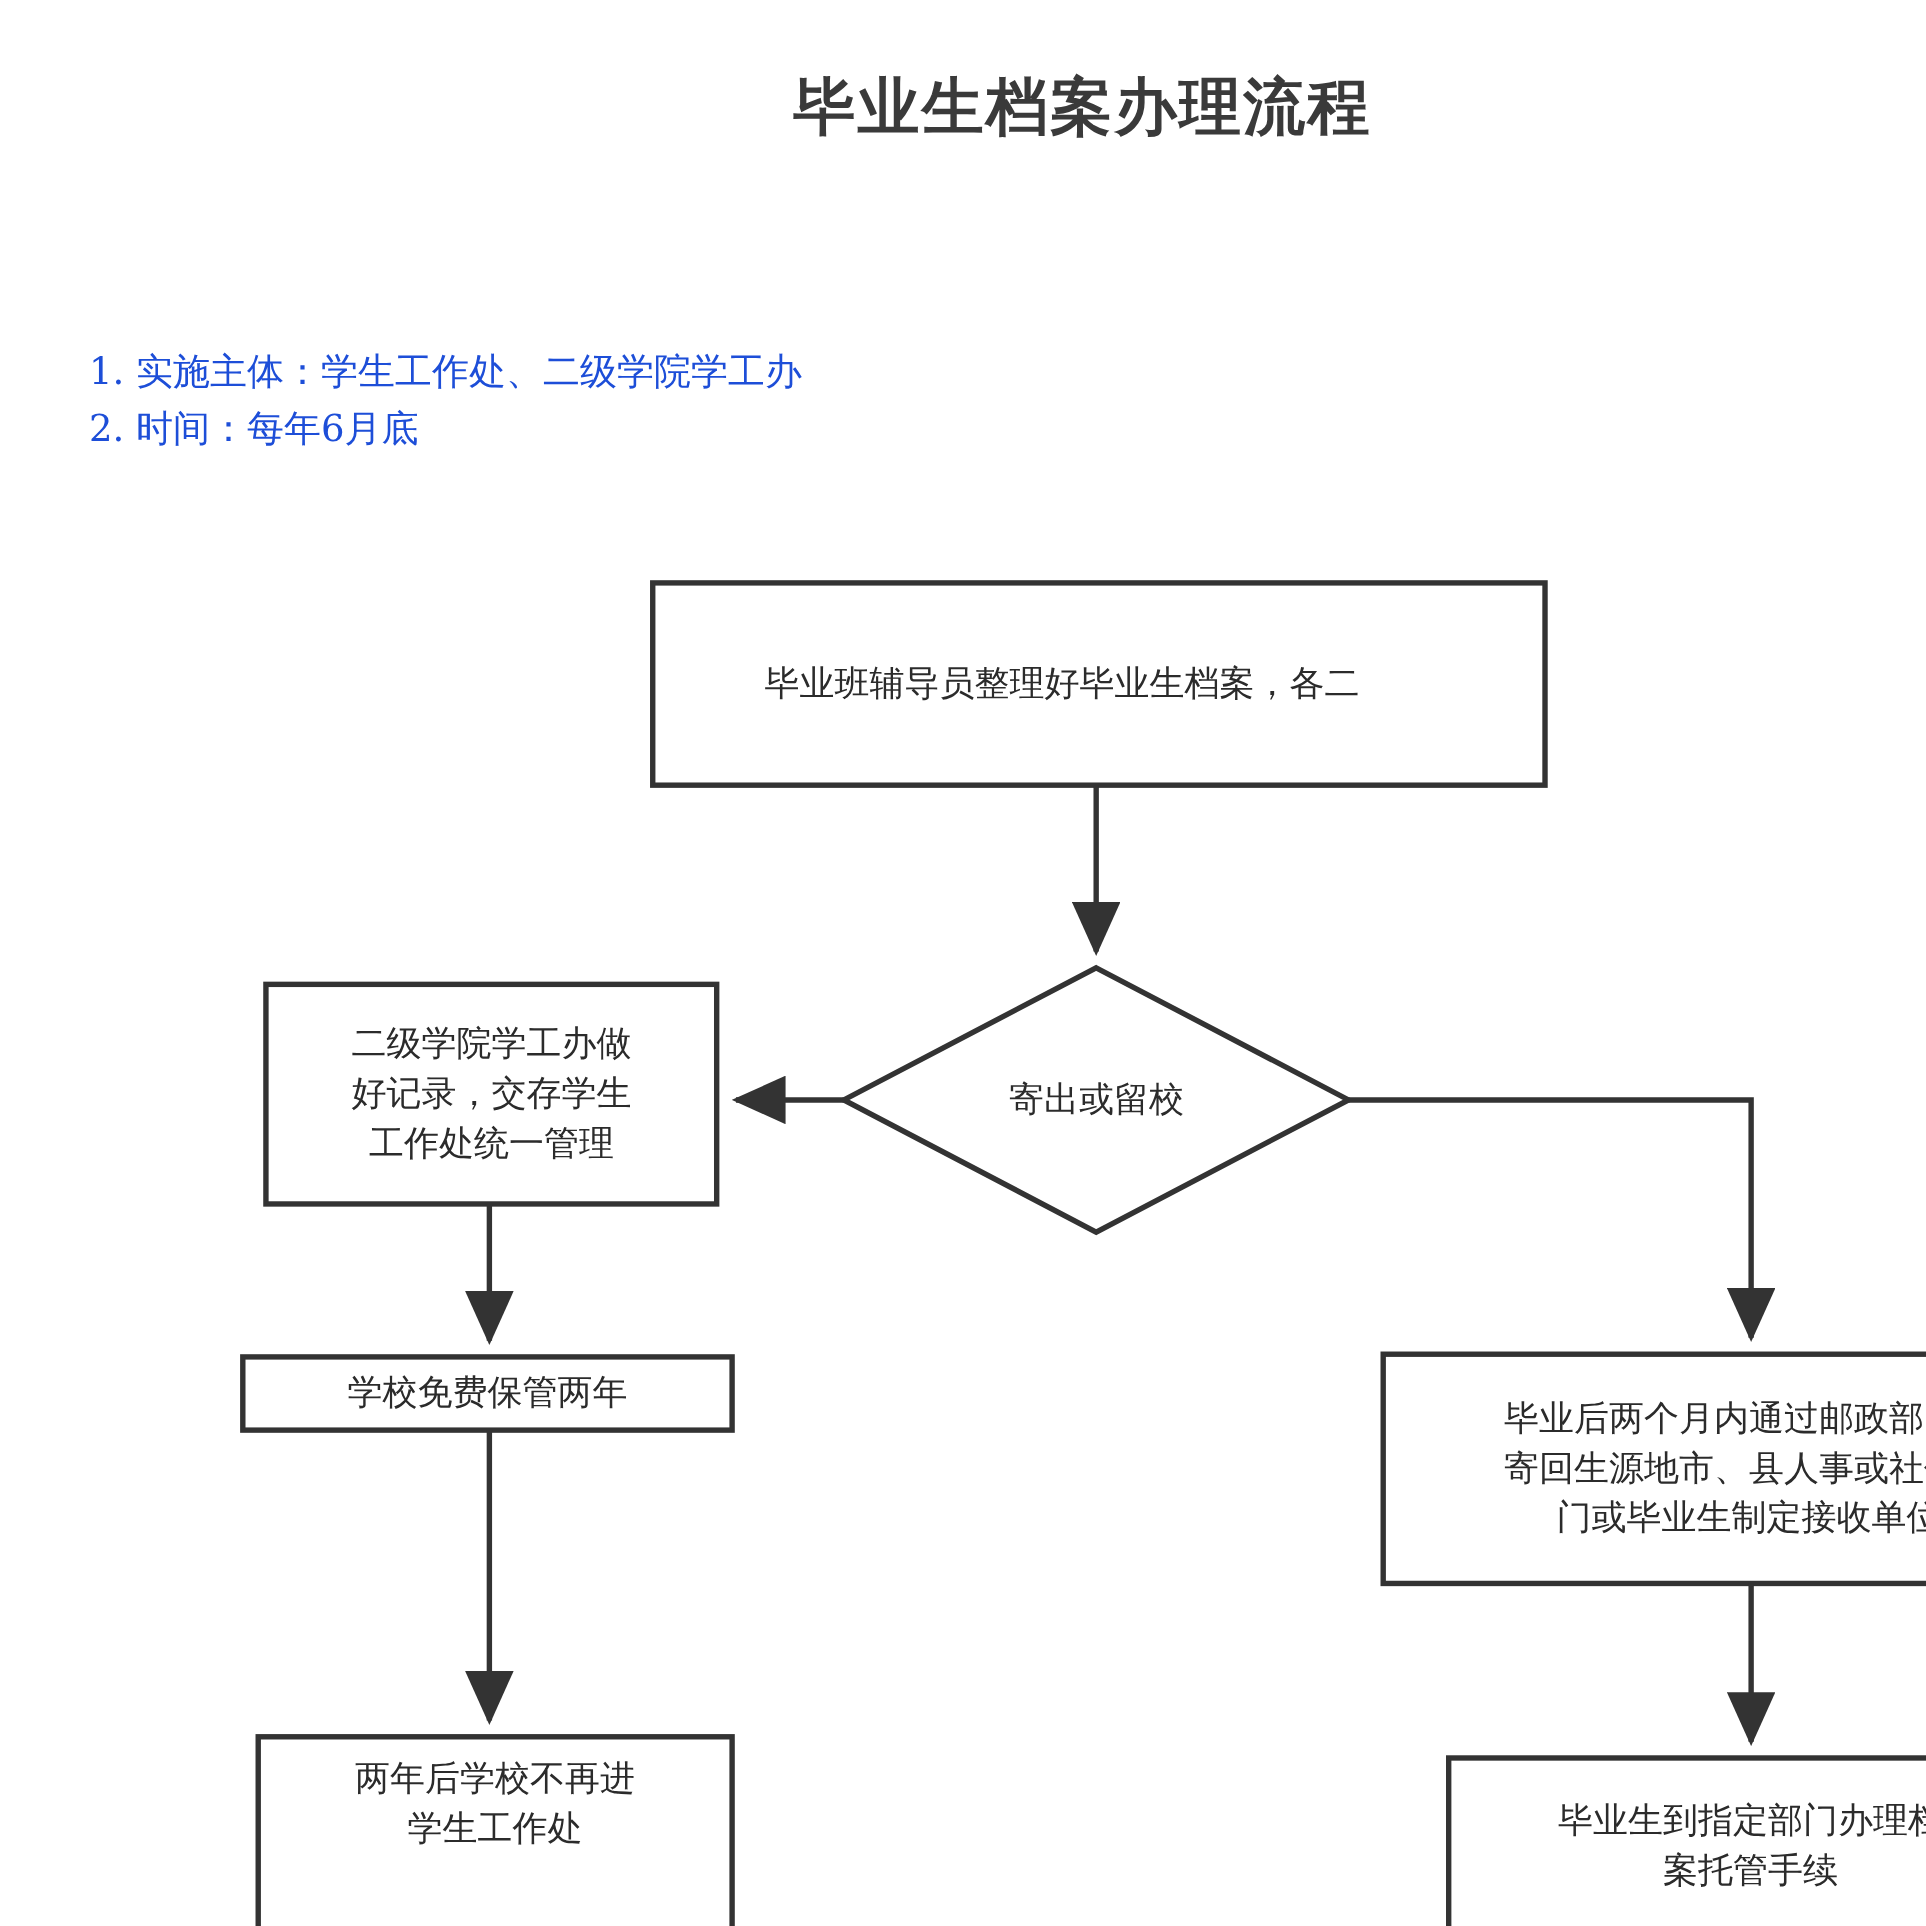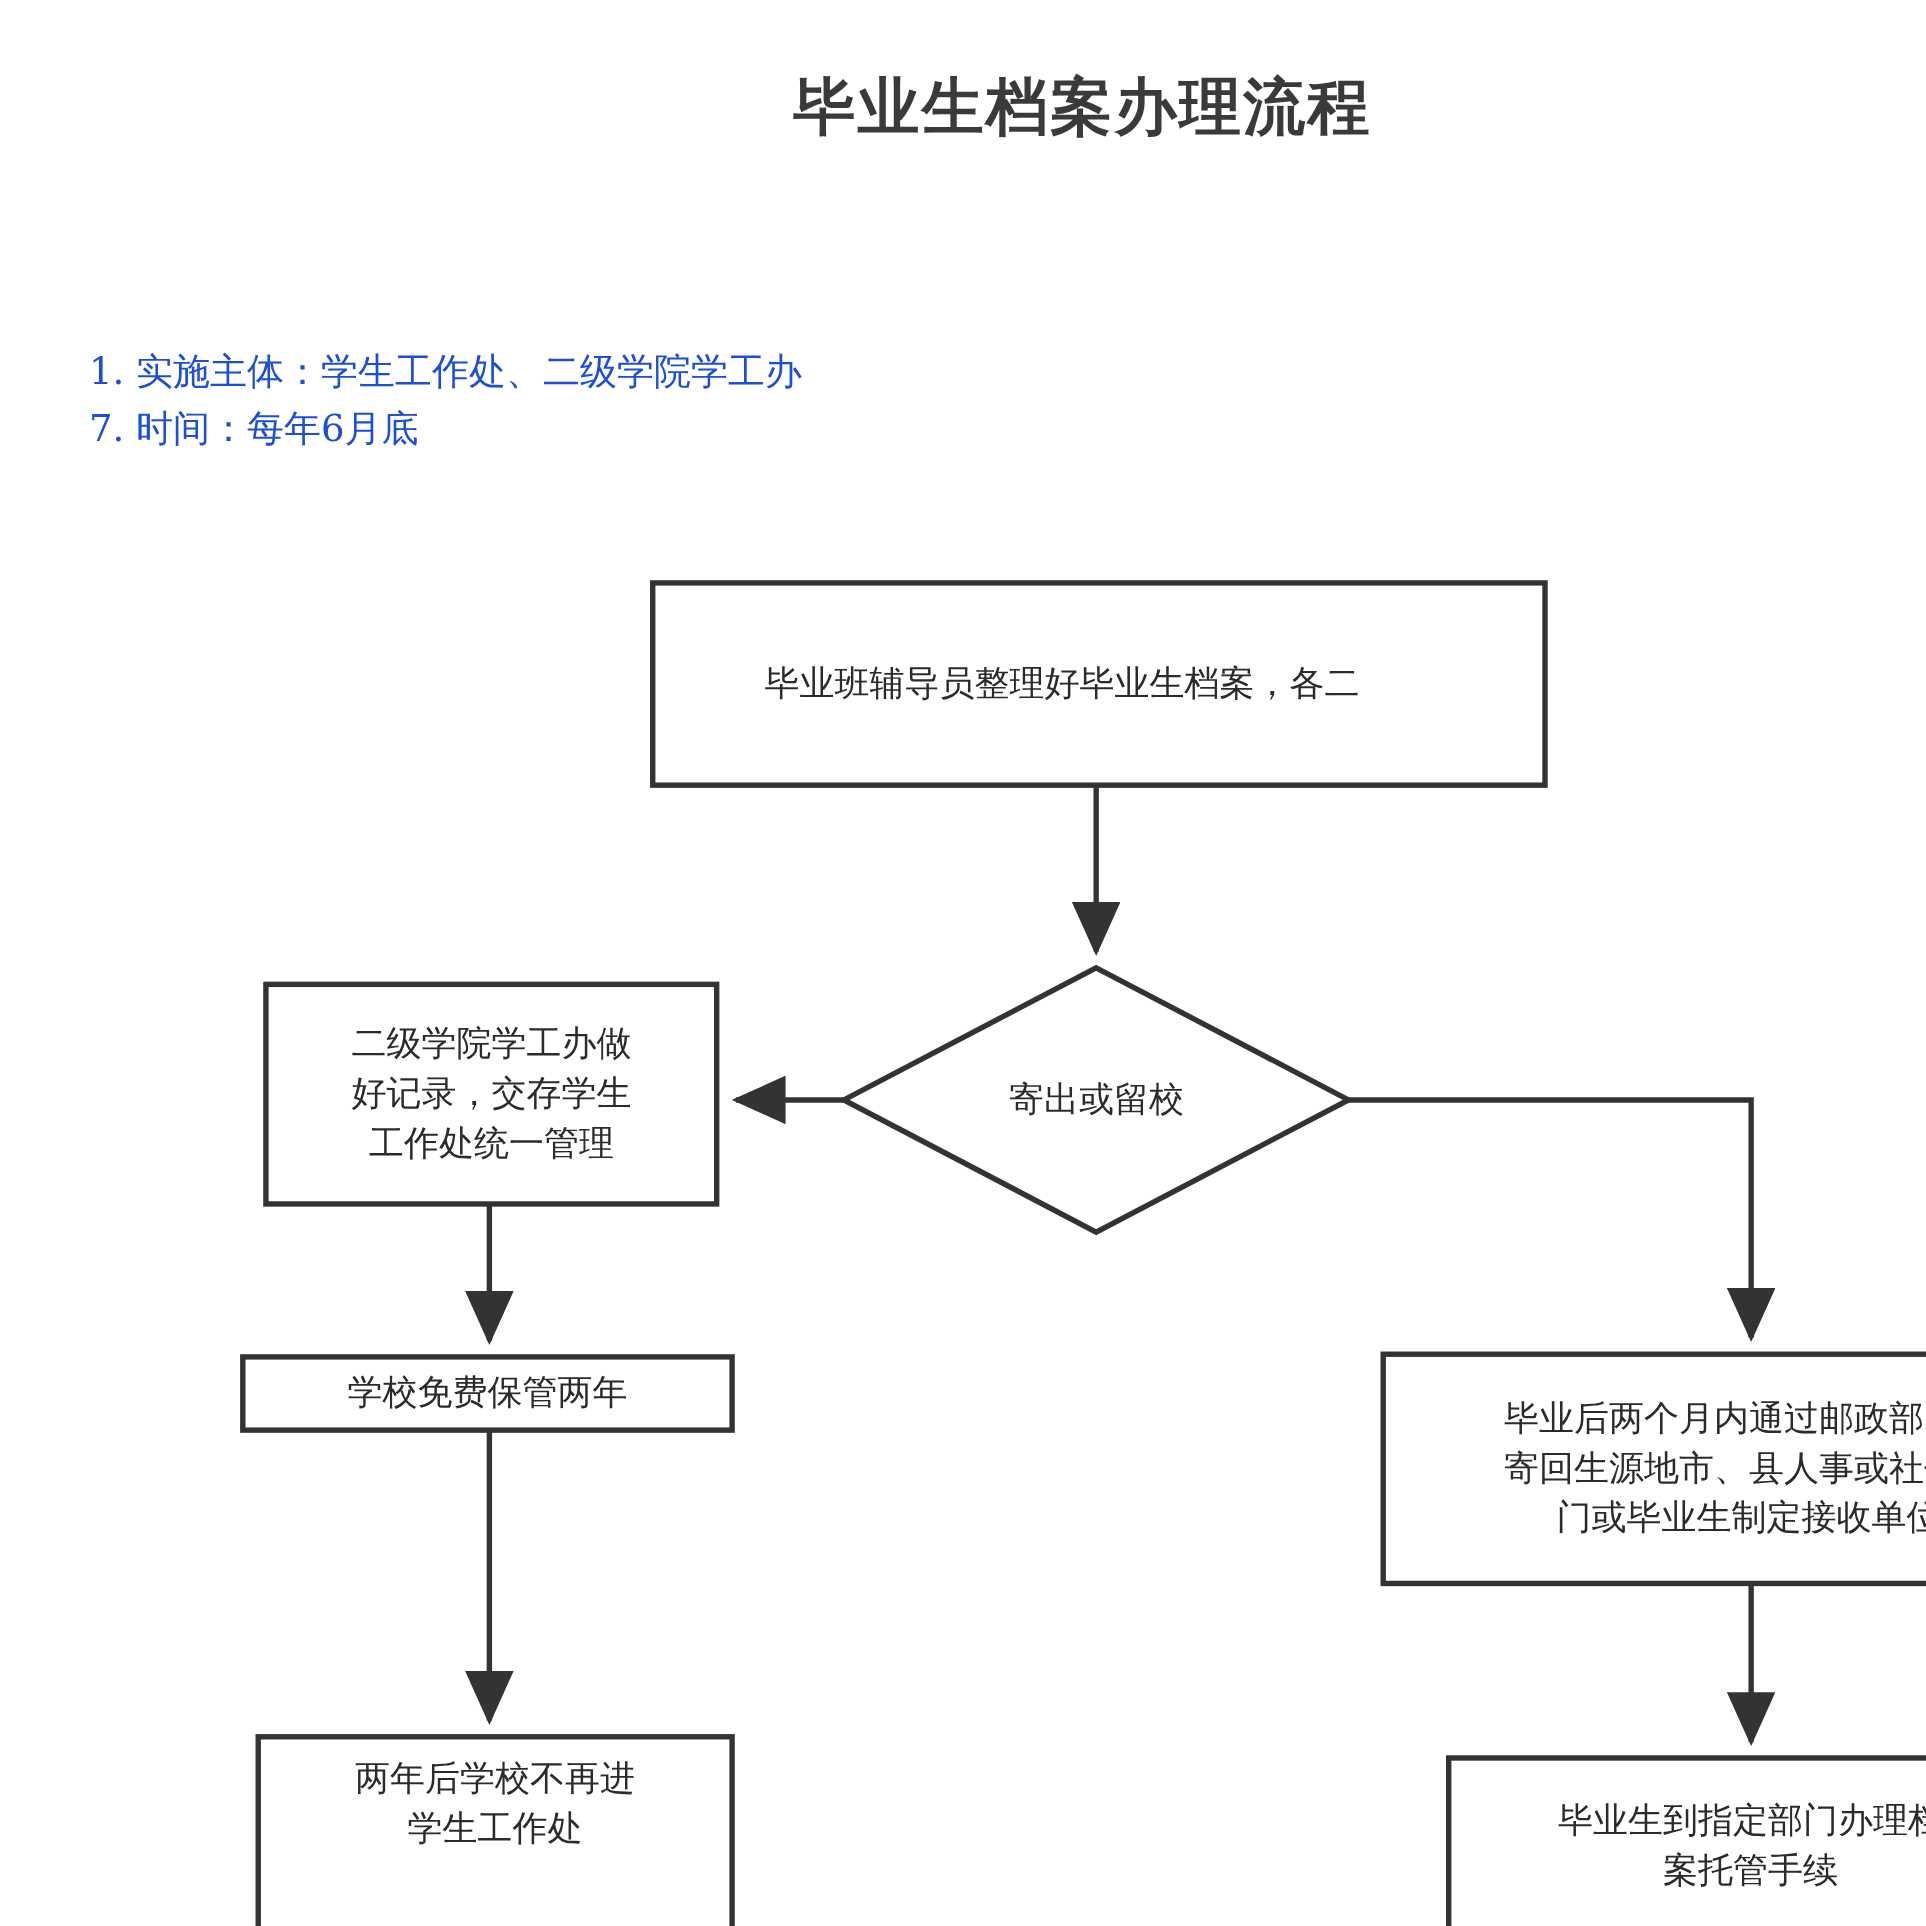--- a/index.html
+++ b/index.html
@@ -81,21 +81,21 @@
 </style>
 </head>
 <body>
 
 <div id="page">
 
   <div class="doc-title">毕业生档案办理流程</div>
 
   <div class="notes">
     <span class="note-line">1. 实施主体：学生工作处、二级学院学工办</span>
-    <span class="note-line">7. 时间：每年6月底</span>
+    <span class="note-line">2. 时间：每年6月底</span>
   </div>
 
   <svg id="flow-svg" viewBox="0 0 5619 5186">
     <defs>
       <marker id="arrowhead" markerWidth="10" markerHeight="9" refX="9.2" refY="4.5" orient="auto" markerUnits="strokeWidth">
         <path d="M0,0 L10,4.5 L0,9 z" fill="#333333"></path>
       </marker>
     </defs>
 
     <rect x="1694" y="1513" width="2316" height="525" fill="#ffffff" stroke="#333333" stroke-width="14"></rect>

